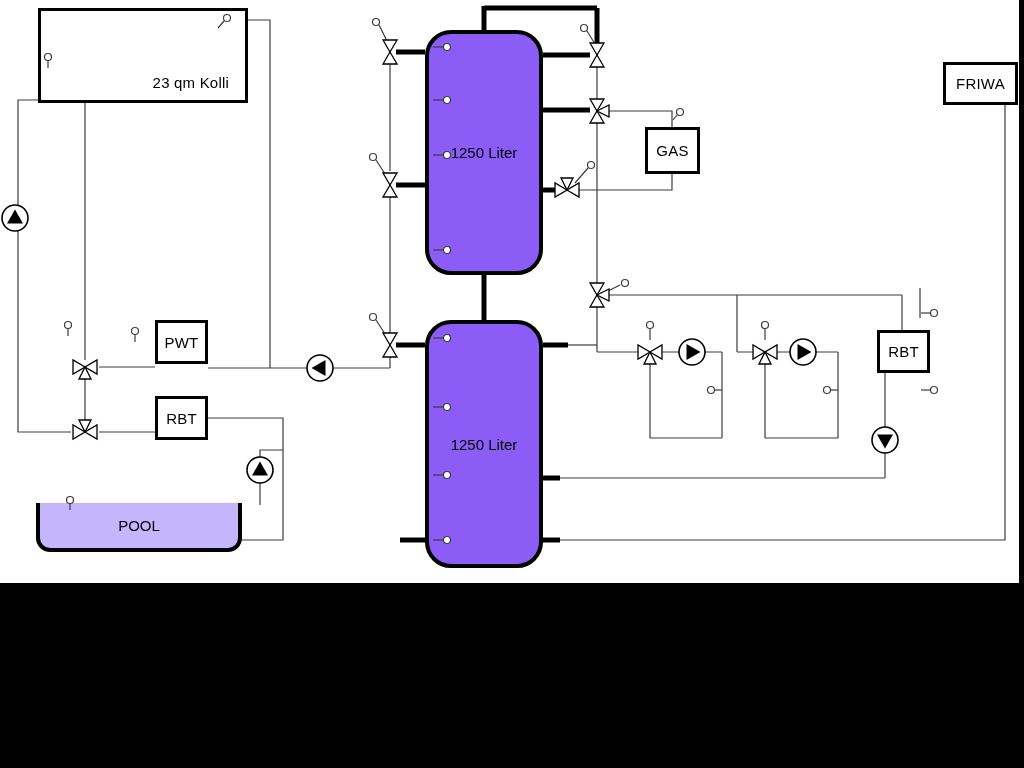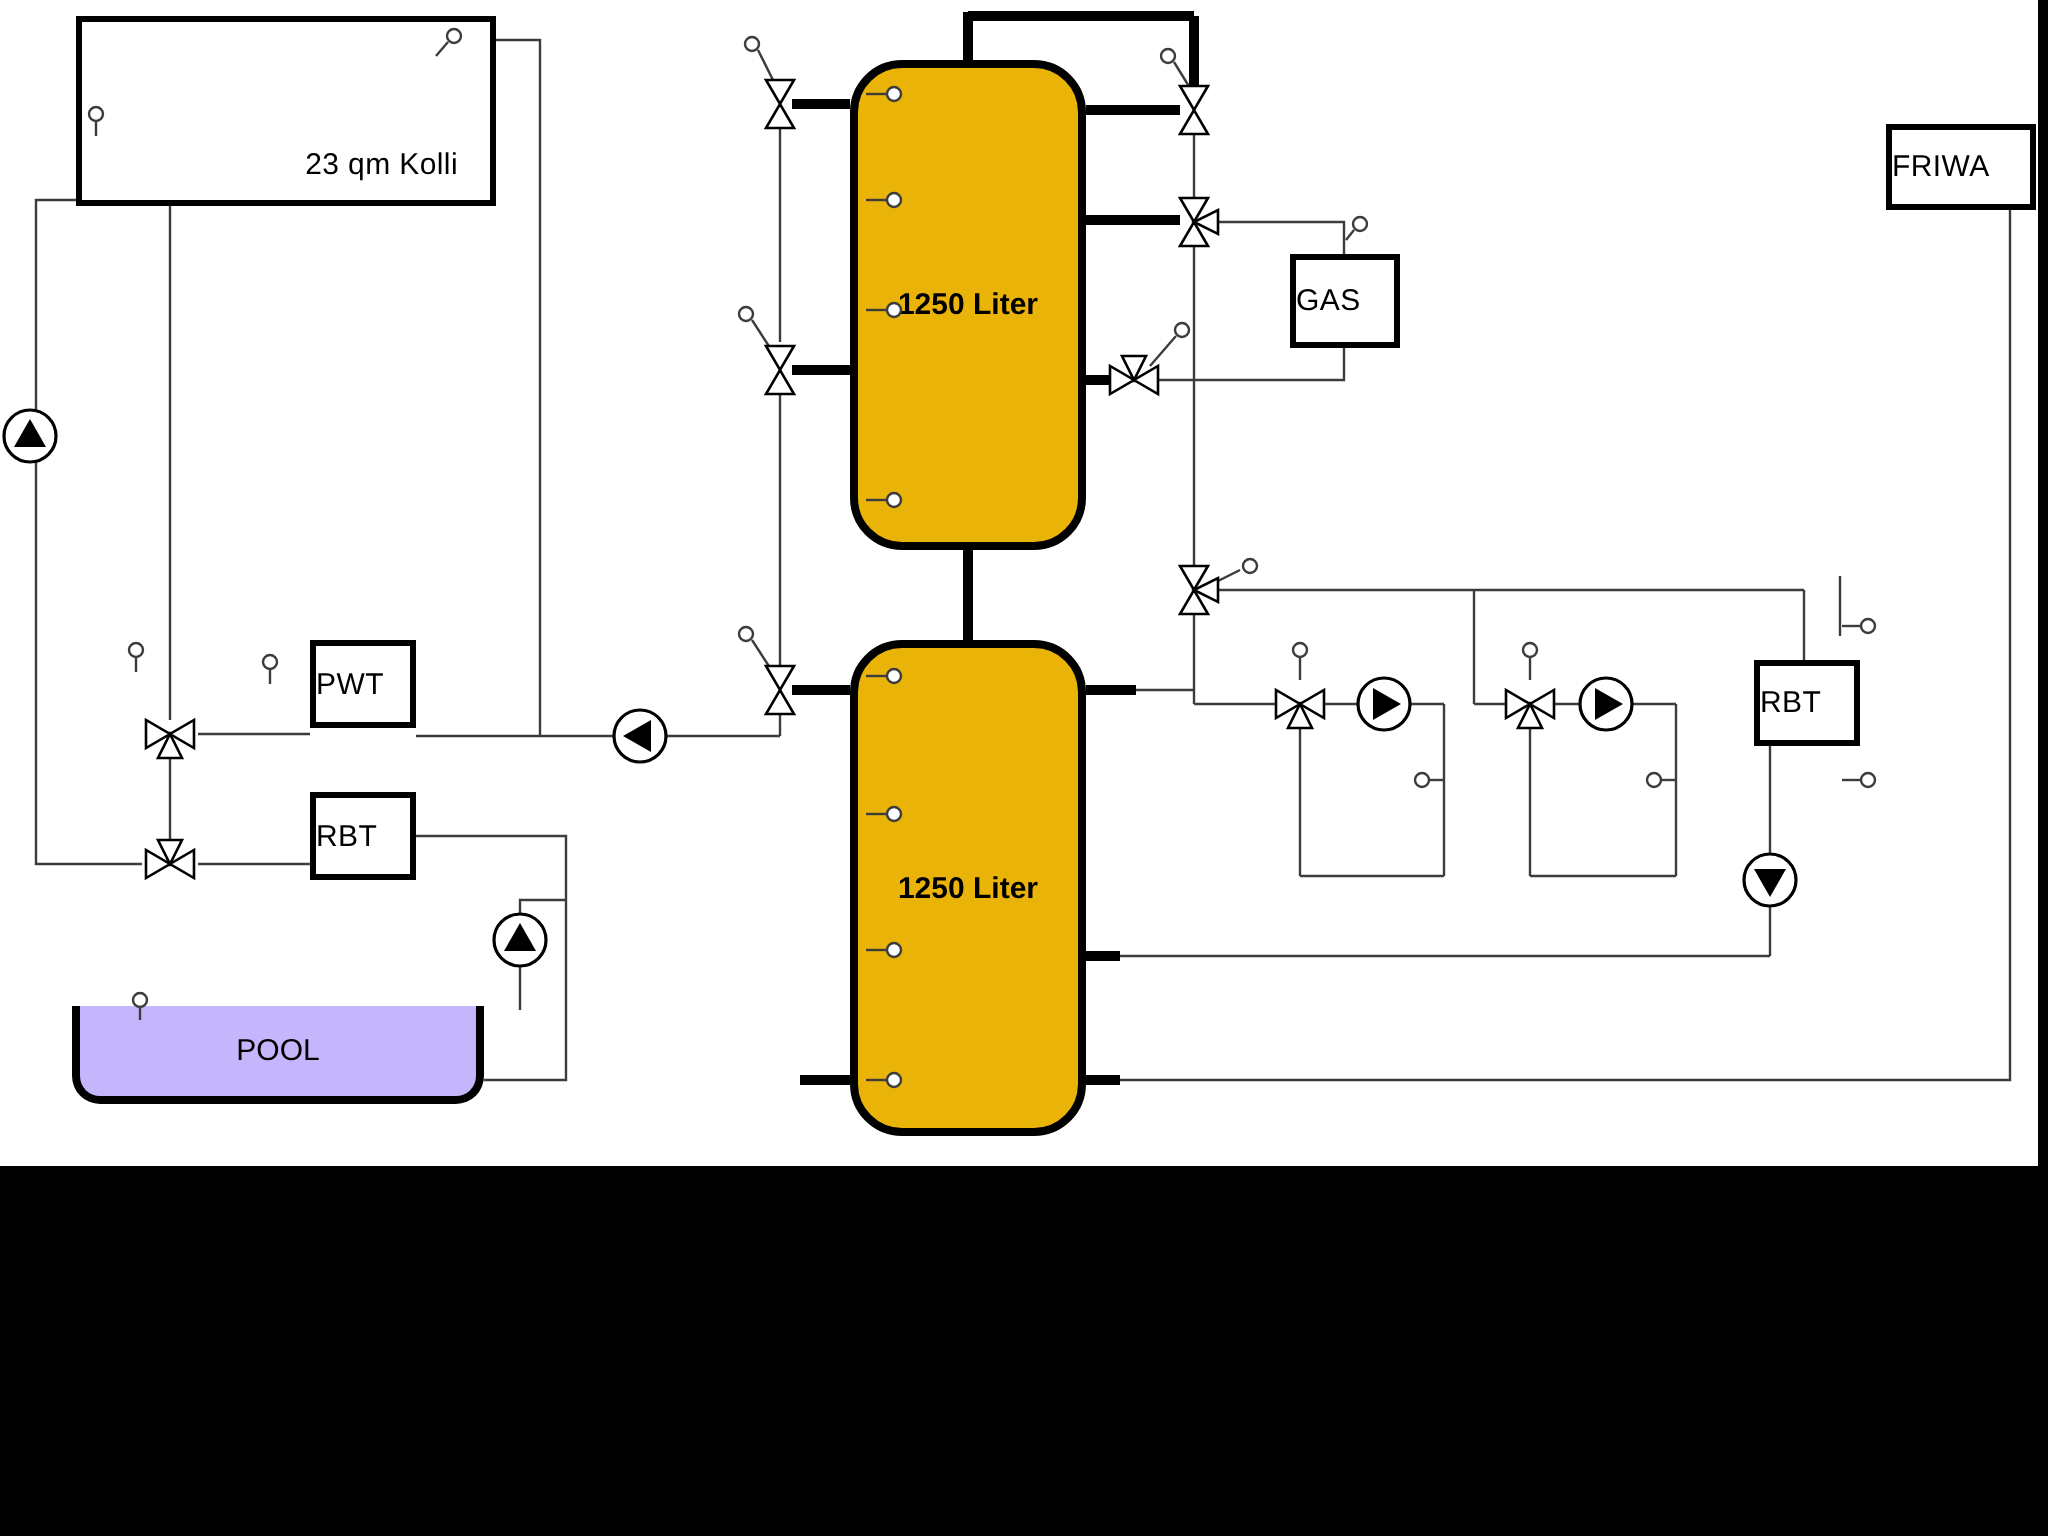--- a/index.html
+++ b/index.html
@@ -1,26 +1,26 @@
 <!DOCTYPE html>
 <html><head>
 <meta charset="utf-8">
 <style>
   * { margin:0; padding:0; box-sizing:border-box; }
   html,body { width:1024px; height:768px; background:#fff; overflow:hidden;
               font-family:"Liberation Sans", sans-serif; color:#000; }
   .root { position:relative; width:1024px; height:692px; background:#fff; }
 
   .box { position:absolute; background:#fff; border:3px solid #000;
-         display:flex; align-items:center; justify-content:flex-start;
+         display:flex; align-items:center; justify-content:center;
          font-size:15px; letter-spacing:.2px; }
   .collector { justify-content:flex-end; align-items:flex-end; padding:0 16px 9px 0; }
 
-  .tank { position:absolute; background:#eab308; border:4px solid #000; border-radius:26px;
-          display:flex; align-items:center; justify-content:center; font-size:15px;font-weight:bold; }
+  .tank { position:absolute; background:#8b5cf6; border:4px solid #000; border-radius:26px;
+          display:flex; align-items:center; justify-content:center; font-size:15px; }
 
   .pool { position:absolute; left:36px; top:503px; width:206px; height:49px;
           background:#c4b5fd; border:4px solid #000; border-top:none;
           border-radius:0 0 14px 14px;
           display:flex; align-items:center; justify-content:center; font-size:15px; }
 
   svg.layer { position:absolute; left:0; top:0; pointer-events:none; }
 
   .valve, .pump { position:absolute; }
 

